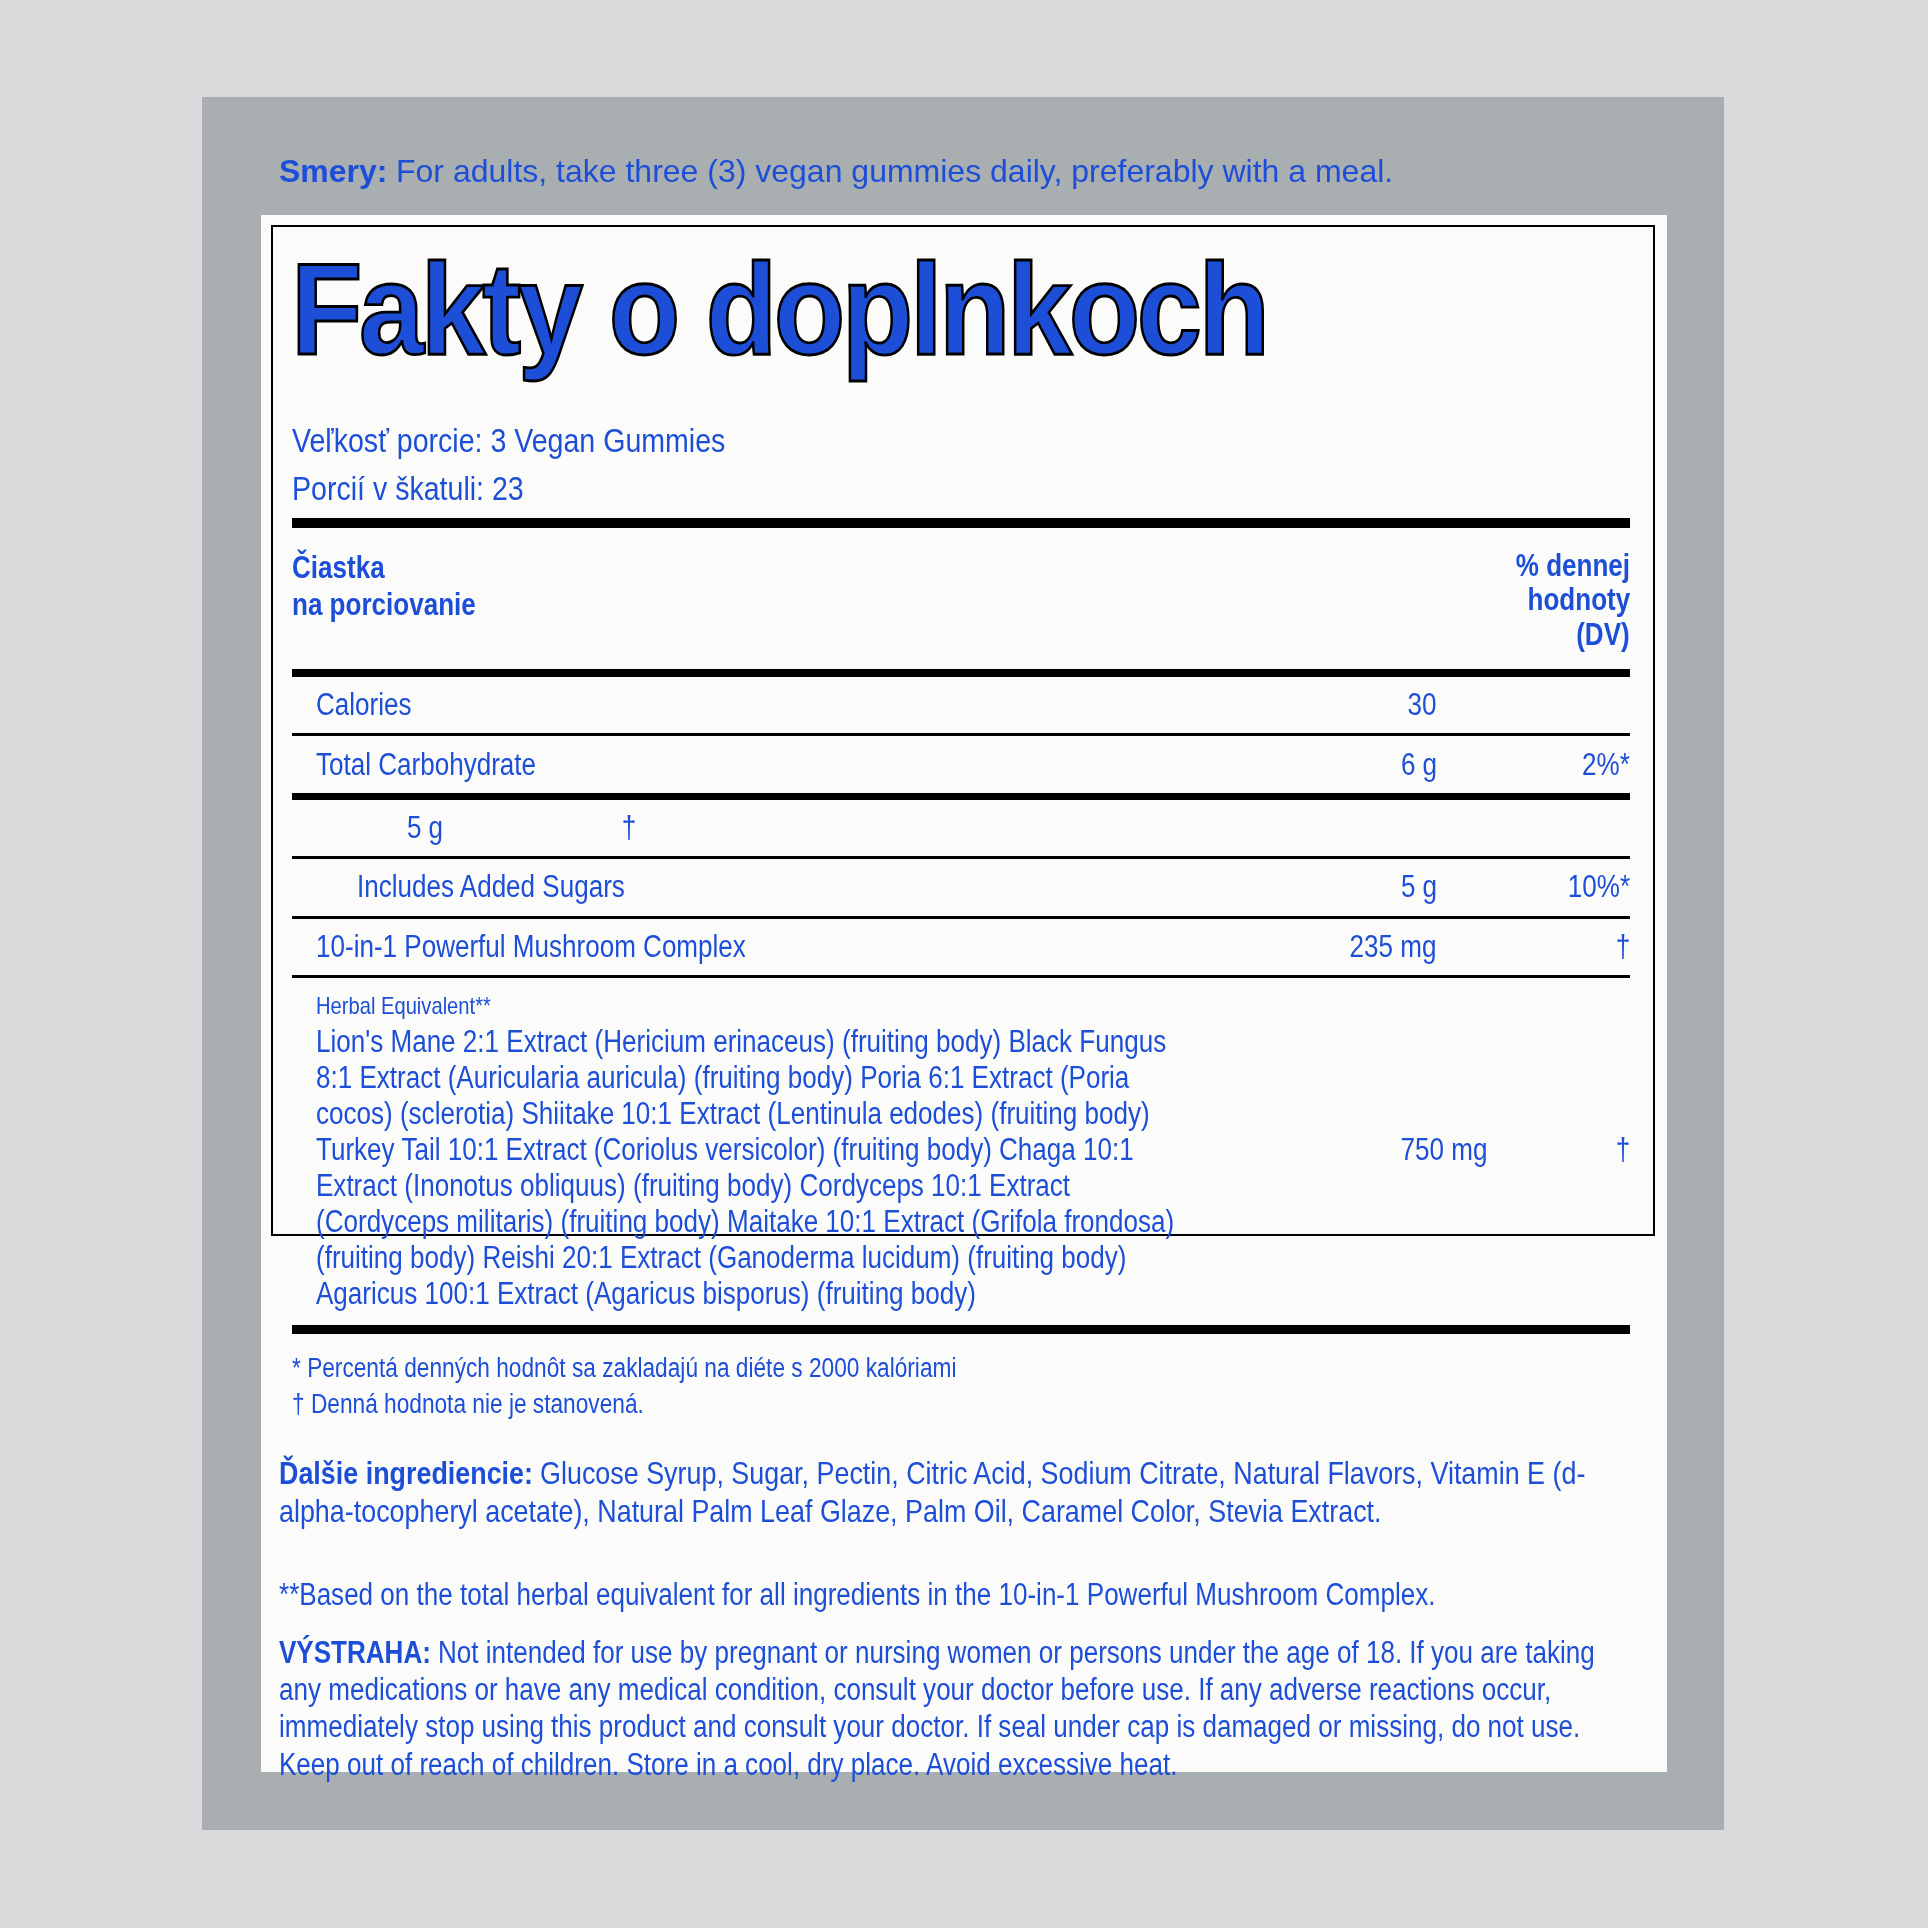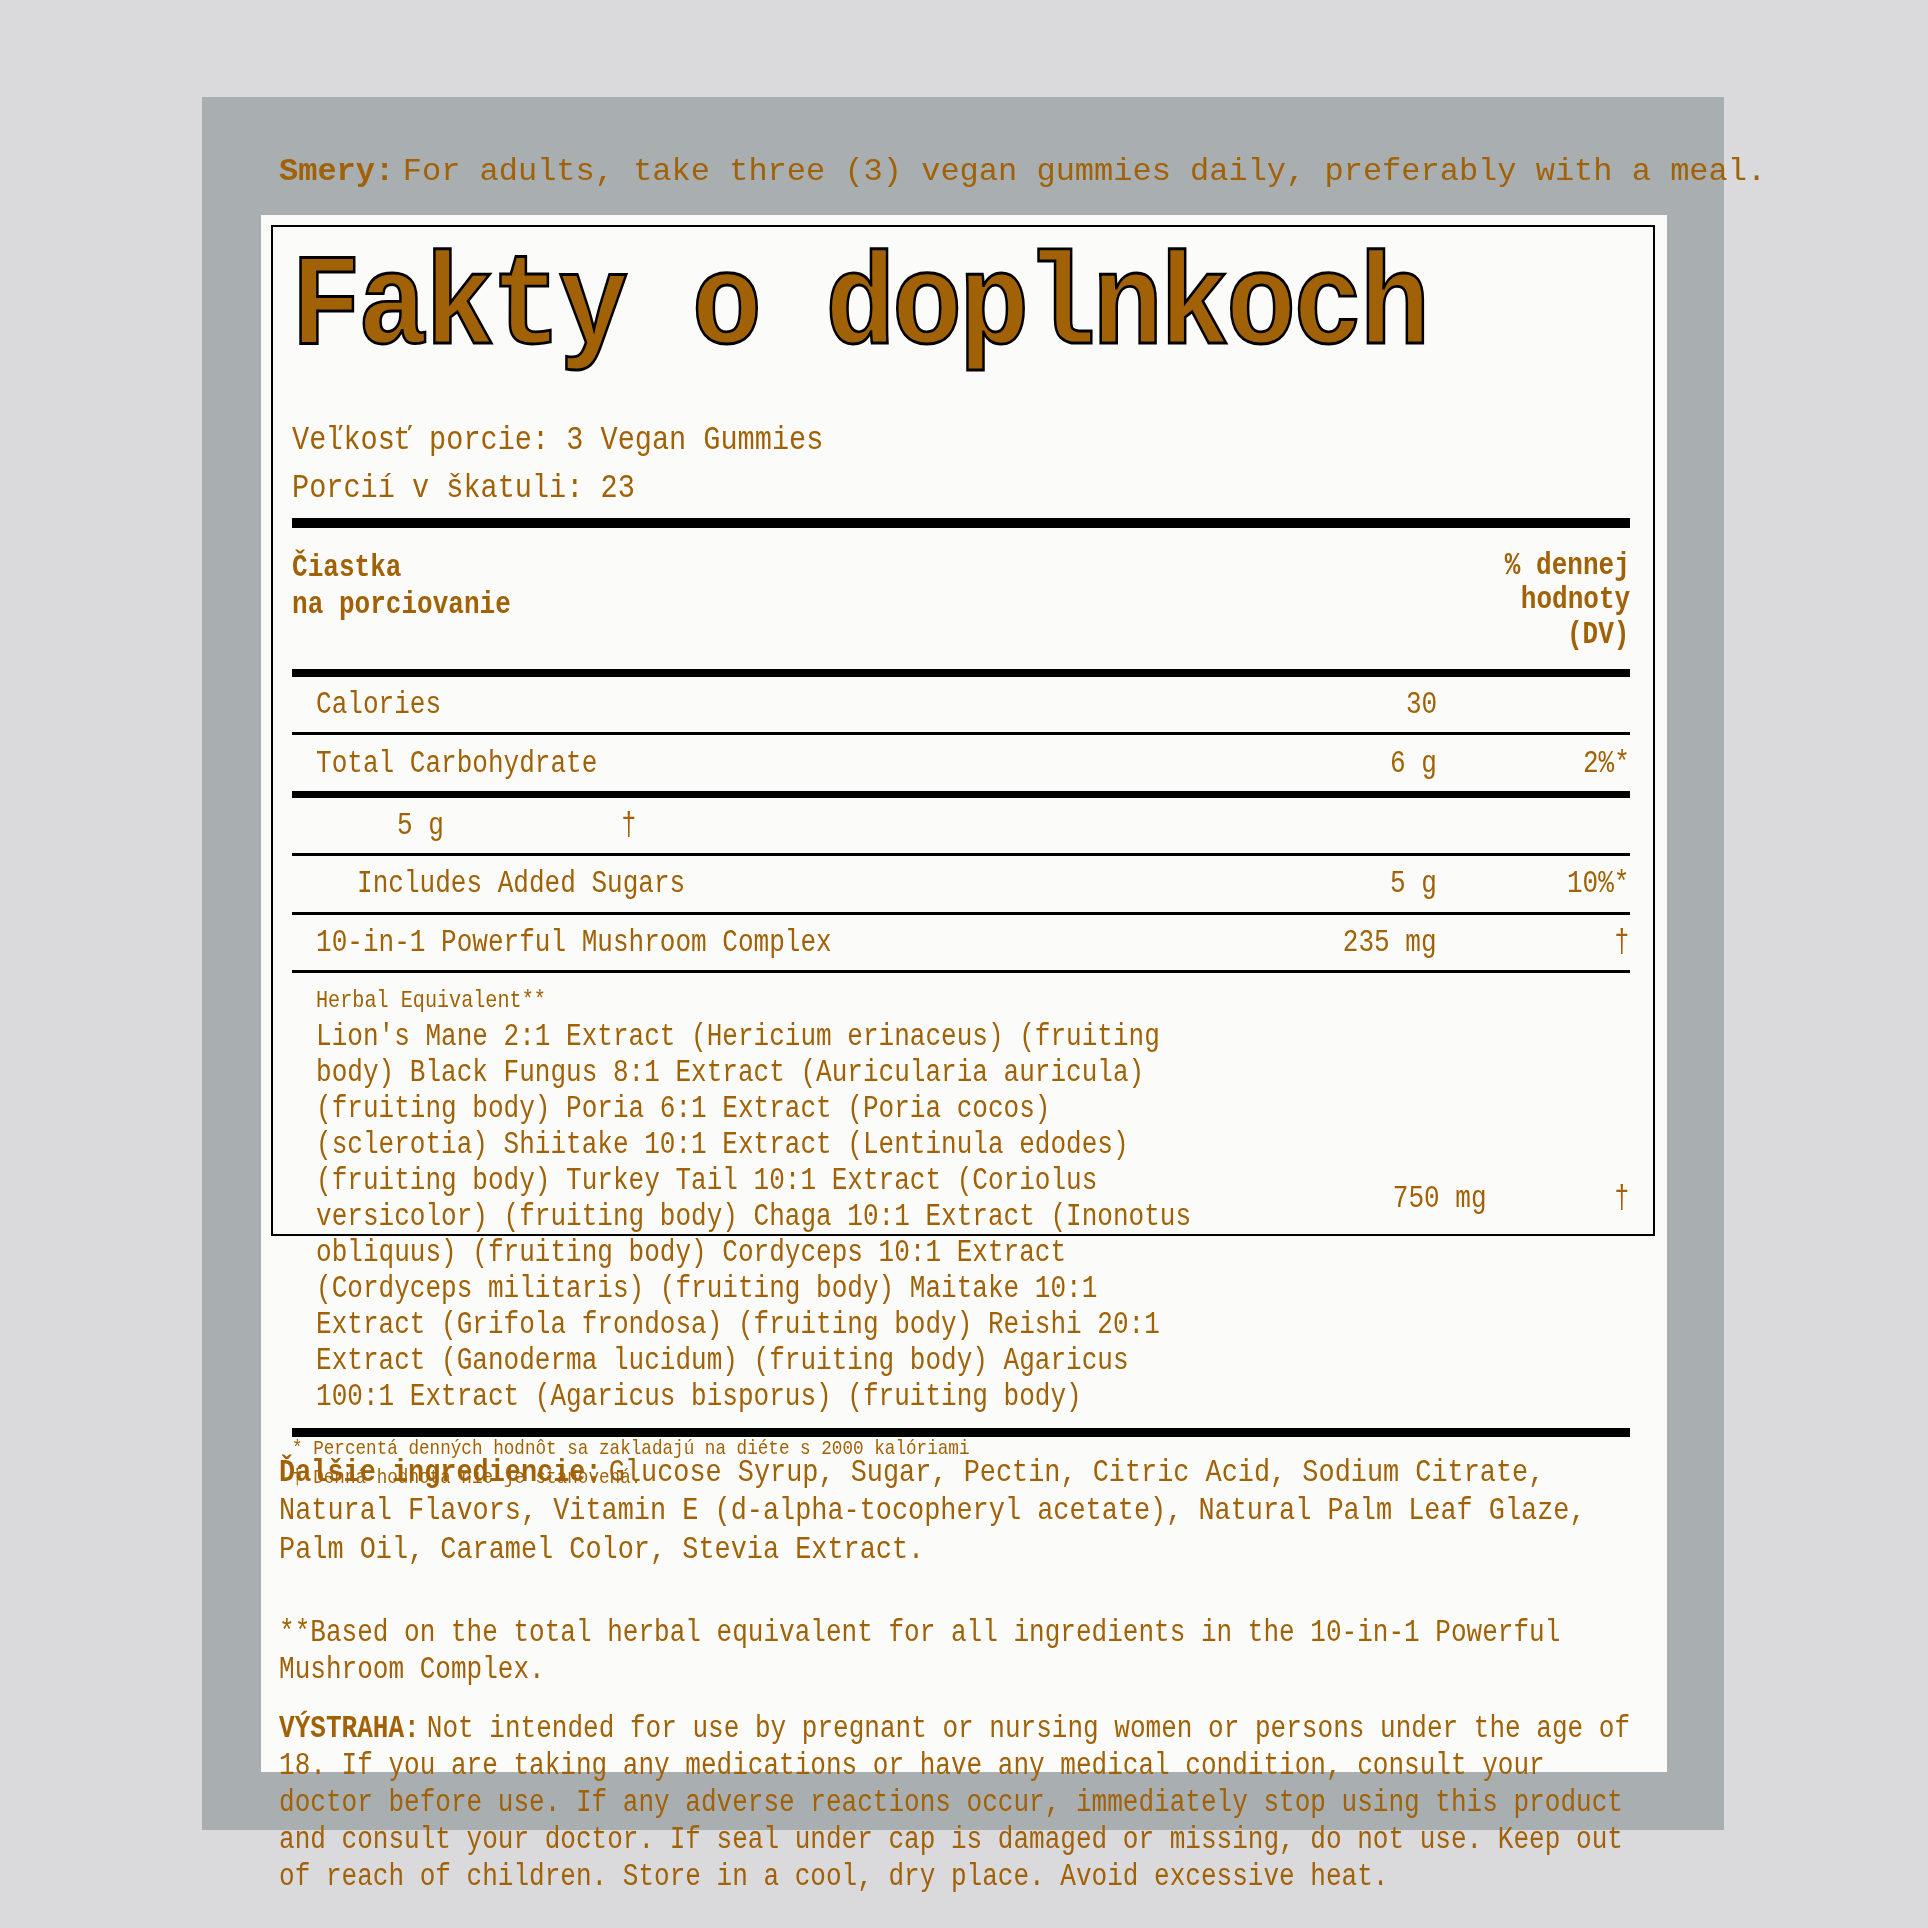--- a/index.html
+++ b/index.html
@@ -1,17 +1,17 @@
 <!DOCTYPE html>
 <html style="font-size:15px"><head>
 <meta charset="utf-8">
 <style>
   html,body{margin:0;padding:0;}
   #stage{position:relative;width:1928px;height:1928px;background:#dad9dc;overflow:hidden;
-         font-family:Liberation Mono, monospace;color:#a16207;}
+         font-family:Liberation Sans, sans-serif;color:#1d4ed8;}
   #gray-stage{position:absolute;left:202px;top:97px;width:1522px;height:1733px;background:#a9aeb1;}
   
   #directions{position:absolute;left:279px;top:153px;font-size:32px;white-space:nowrap;}
   #directions b{margin-right:8.5px;}
   
   #panel{position:absolute;left:261px;top:215px;width:1406px;height:1557px;background:#fbfcf9;}
   
   #facts-box{position:absolute;left:10.4px;top:10.4px;box-sizing:border-box;width:1384px;height:1011px;
              border:2.8px solid #000;padding:15px 23.5px 0 19px;}
   .cond{display:inline-block;transform:scaleX(0.84);transform-origin:0 50%;white-space:nowrap;}
@@ -35,21 +35,21 @@
   .row{display:flex;padding:10.4px 0;font-size:31px;align-items:flex-start;}
   .row .name{flex:1;margin-left:24px;}
   .row .name.indent{padding-left:41px;}
   .cell-amt{width:151px;text-align:right;}
   .cell-dv{width:193px;text-align:right;}
   #herbal-row{padding:9.4px 0 13px;}
   #herbal-row .cell-amt,#herbal-row .cell-dv{align-self:center;}
   #herbal-name{font-weight:normal;}
   #herbal-detail{width:1059px;font-size:31px;line-height:36px;white-space:normal;}
   #herbal-head{font-size:24px;line-height:36px;}
-  #footnotes{font-size:21px;line-height:1.12;}
+  #footnotes{padding-top:19px;font-size:27px;line-height:1.12;}
   #footnotes .fn + .fn{margin-top:5.6px;}
   
   #bottom-text{position:absolute;left:18px;top:1239px;width:1370px;}
   .para{width:1614px;font-size:31px;line-height:1.2;}
   .para b{margin-right:8.5px;}
   #other-para{font-size:32px;}
   #based-para{margin-top:45px;}
   #warning-para{margin-top:21px;}
 </style>
 </head>

